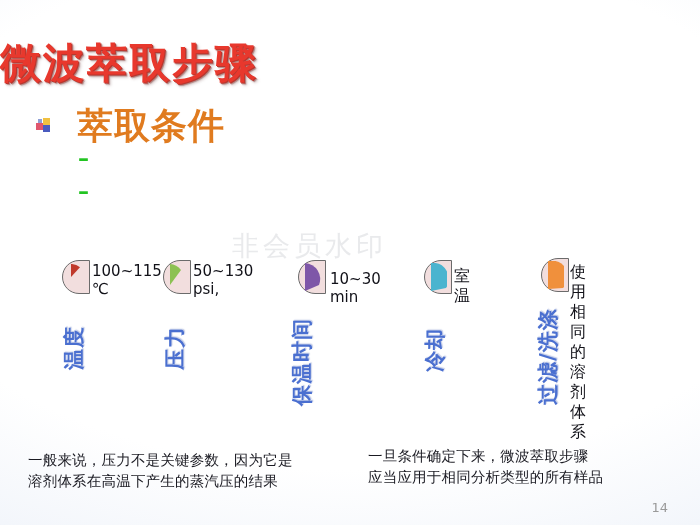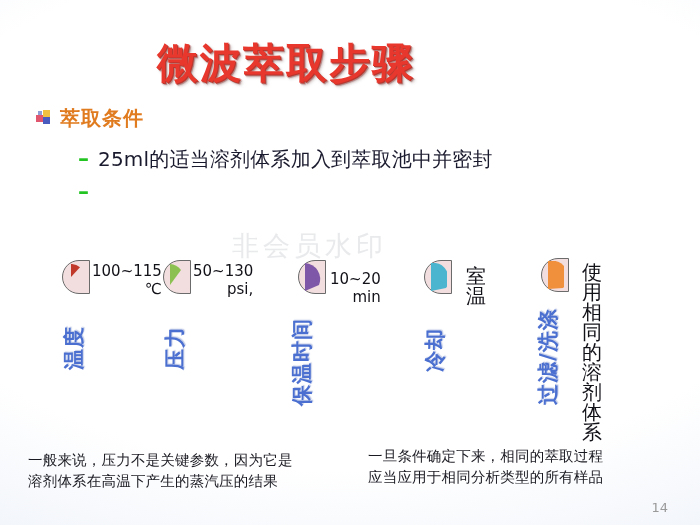--- a/index.html
+++ b/index.html
@@ -32,21 +32,21 @@
     pointer-events: none;
     white-space: nowrap;
   }
 
   
   .title {
     position: absolute;
     left: 0;
     top: 36px;
     width: 572px;
-    text-align: center;
+    text-align: left;
     font-size: 41px;
     font-weight: bold;
     color: #e8382d;
     letter-spacing: 2px;
     font-family: "DejaVu Sans", sans-serif;
     text-shadow:
       1px 1px 0 #b8372f,
       2px 2px 1px rgba(120,40,35,0.45),
       3px 3px 3px rgba(140,110,110,0.35);
     white-space: nowrap;
@@ -69,26 +69,27 @@
   }
   .sq-bullet i {
     position: absolute;
     display: block;
   }
   .sq-bullet i.s1 { left: 0px;  top: 5px;  width: 7px; height: 7px; background: #e0566e; }
   .sq-bullet i.s2 { left: 7px;  top: 0px;  width: 7px; height: 7px; background: #f0c040; }
   .sq-bullet i.s3 { left: 7px;  top: 7px;  width: 7px; height: 7px; background: #4a5bbf; }
   .sq-bullet i.s4 { left: 2px;  top: 1px;  width: 4px; height: 4px; background: #8e9fd6; }
   .heading-text {
-    font-size: 20px;
+    font-size: 36px;
     font-weight: bold;
     color: #e07b1f;
     font-family: Liberation Serif, serif;
     letter-spacing: 1px;
     line-height: 1;
+    margin-left: 17px;
   }
 
   
   .bullets {
     position: absolute;
     left: 78px;
     top: 144px;
     width: 600px;
   }
   .bullet {
@@ -106,21 +107,21 @@
   }
   .bullet-text {
     color: #1a1a2e;
     font-size: 20px;
     line-height: 30px;
     font-family: "DejaVu Sans", sans-serif;
     letter-spacing: 0.2px;
   }
 
   
-  .steps { position: absolute; left: 0; top: 0; width: 700px; height: 401px; text-align: right; }
+  .steps { position: absolute; left: 0; top: 0; width: 700px; height: 401px; }
   .step { position: absolute; }
 
   .halfdisc {
     position: absolute;
     width: 28px;
     height: 34px;
   }
   .halfdisc .disc {
     position: absolute;
     left: 0; top: 0;
@@ -159,21 +160,21 @@
   }
 
   .step-value {
     position: absolute;
     font-size: 15px;
     color: #111118;
     line-height: 18px;
     font-family: "DejaVu Sans", sans-serif;
     white-space: pre-line;
   }
-  .step-value.cn { font-size: 20px; line-height: 20px; margin-left: 12px; }
+  .step-value.cn { font-size: 16px; line-height: 20px; }
 
   .vlabel {
     position: absolute;
     font-size: 21px;
     font-weight: bold;
     color: #4a6fd0;
     font-family: "DejaVu Sans", sans-serif;
     letter-spacing: 1px;
     white-space: nowrap;
     transform-origin: left top;
@@ -219,21 +220,20 @@
         <i class="s2"></i>
         <i class="s3"></i>
         <i class="s4"></i>
     </span>
     <span class="heading-text">萃取条件</span>
   </div>
 
   <div class="bullets">
     <div class="bullet">
       <span class="dash">–</span>
-      <span class="bullet-text">25ml的适当溶剂体系加入到萃取池中并密封</span>
     </div>
     <div class="bullet">
       <span class="dash">–</span>
     </div>
   </div>
 
   <div class="steps">
 
     <div class="step">
       <span class="halfdisc" style="left:62px; top:260px;">
@@ -259,21 +259,21 @@
       <span class="vlabel" style="left:161px; top:370px;">压力</span>
     </div>
 
     <div class="step">
       <span class="halfdisc" style="left:298px; top:260px;">
         <span class="disc"></span>
         <svg class="wedge half" viewBox="0 0 16 28">
           <path d="M0 28 L0 0 A16 16 0 0 1 14 22 Z" fill="#7e57a8"></path>
         </svg>
       </span>
-      <span class="step-value" style="left:330px; top:270px;">10~20
+      <span class="step-value" style="left:330px; top:270px;">10~30
 min</span>
       <span class="vlabel" style="left:288px; top:406px;">保温时间</span>
     </div>
 
     <div class="step">
       <span class="halfdisc" style="left:424px; top:260px;">
         <span class="disc"></span>
         <svg class="wedge half" viewBox="0 0 16 28">
           <path d="M0 28 L0 0 A16 16 0 0 1 15 25 Z" fill="#4bb4cf"></path>
         </svg>
@@ -292,18 +292,18 @@
       <span class="step-value cn" style="left:570px; top:262px;">使用相
 同的溶
 剂体系</span>
       <span class="vlabel" style="left:534px; top:405px;">过滤/洗涤</span>
     </div>
 
   </div>
 
   <div class="note note1">一般来说，压力不是关键参数，因为它是
 溶剂体系在高温下产生的蒸汽压的结果</div>
-  <div class="note note2">一旦条件确定下来，相同的萃取过程
+  <div class="note note2">一旦条件确定下来，微波萃取步骤
 应当应用于相同分析类型的所有样品</div>
 
   <div class="slide-no">14</div>
 
 </div>
 
 </body></html>

